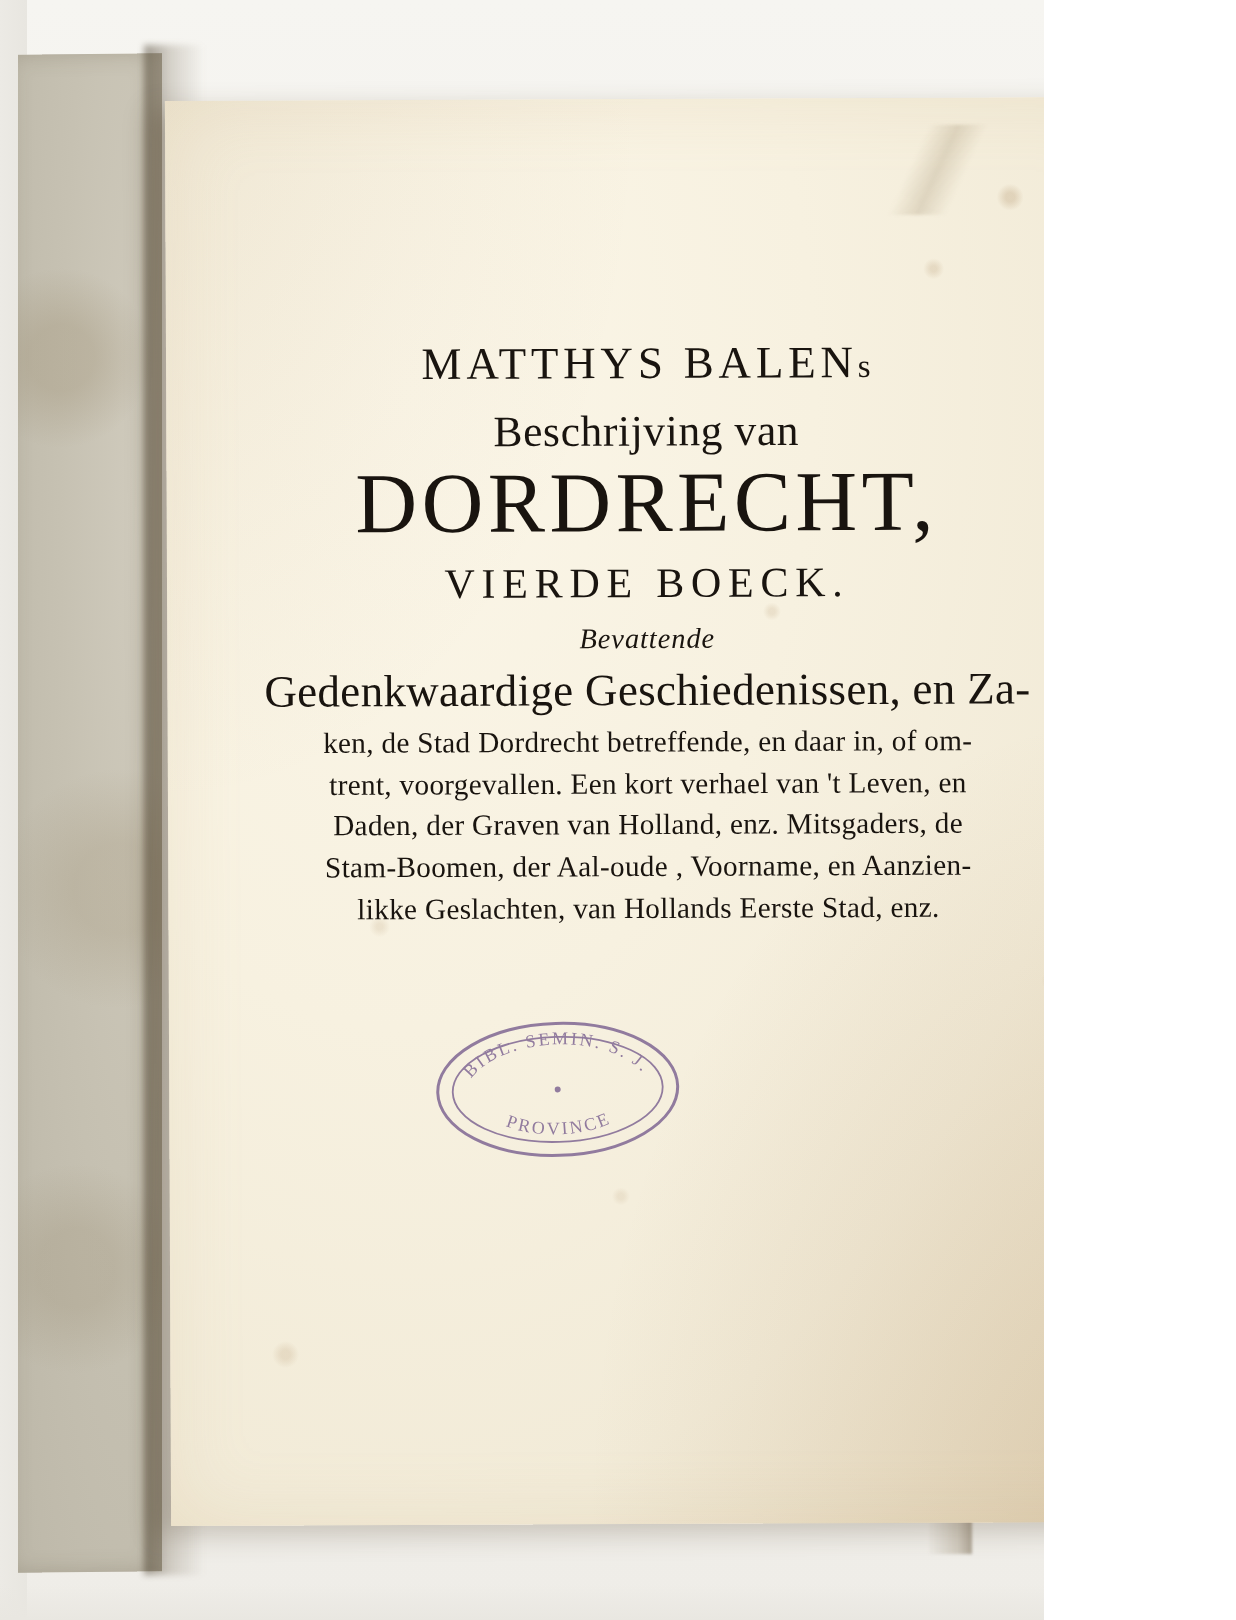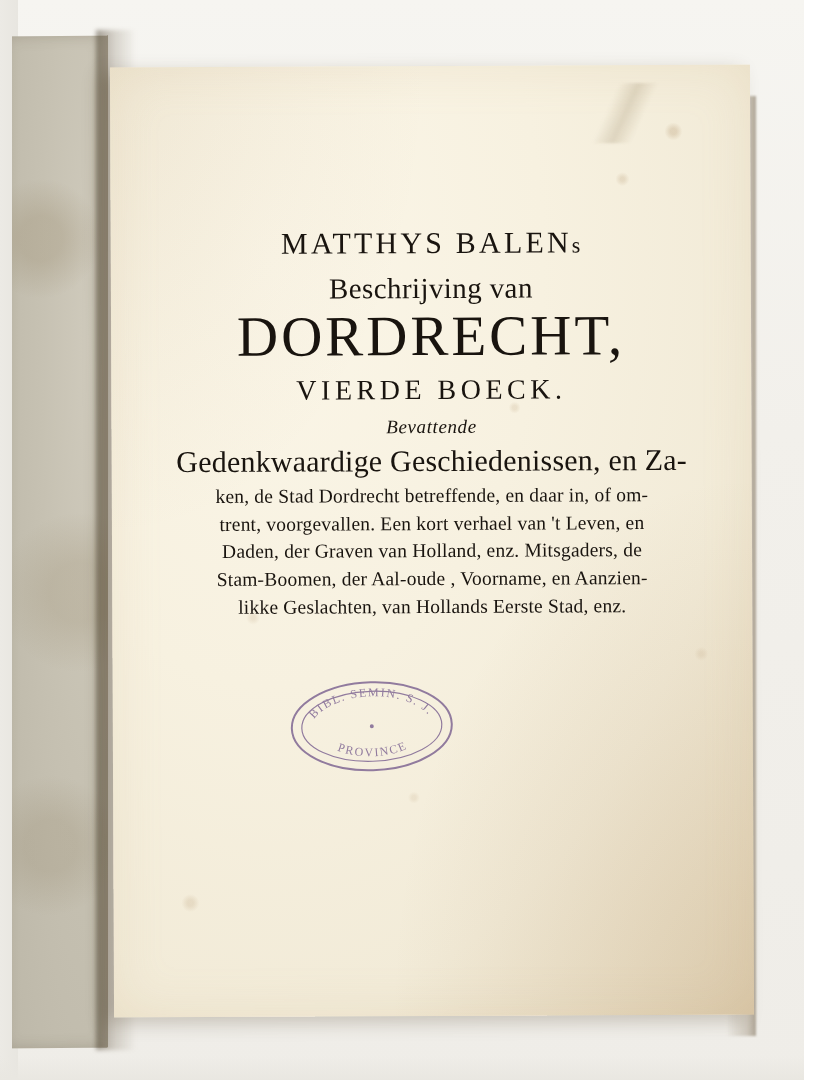--- a/index.html
+++ b/index.html
@@ -9,21 +9,21 @@
   }
   body {
     width: 824px;
     height: 1080px;
     overflow: hidden;
     font-family: "Liberation Serif", serif;
   }
 
   #scene {
     position: relative;
-    width: 804px;
+    width: 696px;
     height: 1080px;
     background: #fdba74;
     overflow: hidden;
   }
 
   
   .backdrop {
     position: absolute;
     inset: 0;
     background:

